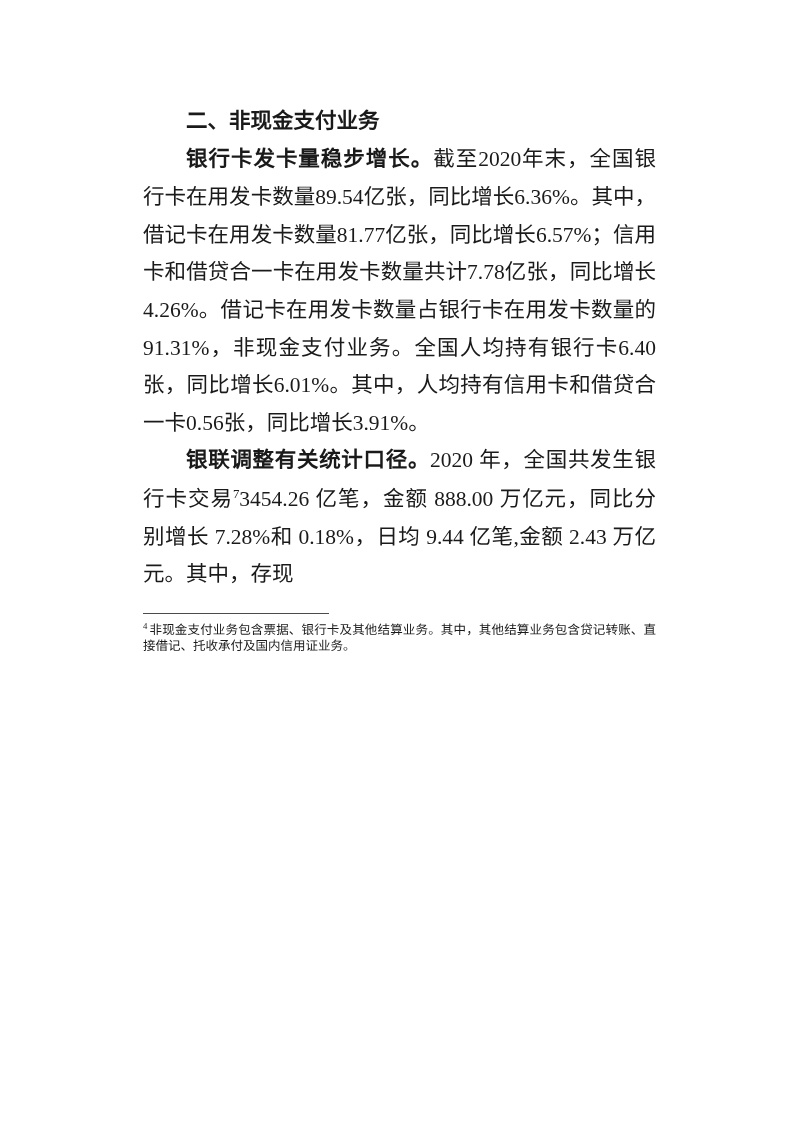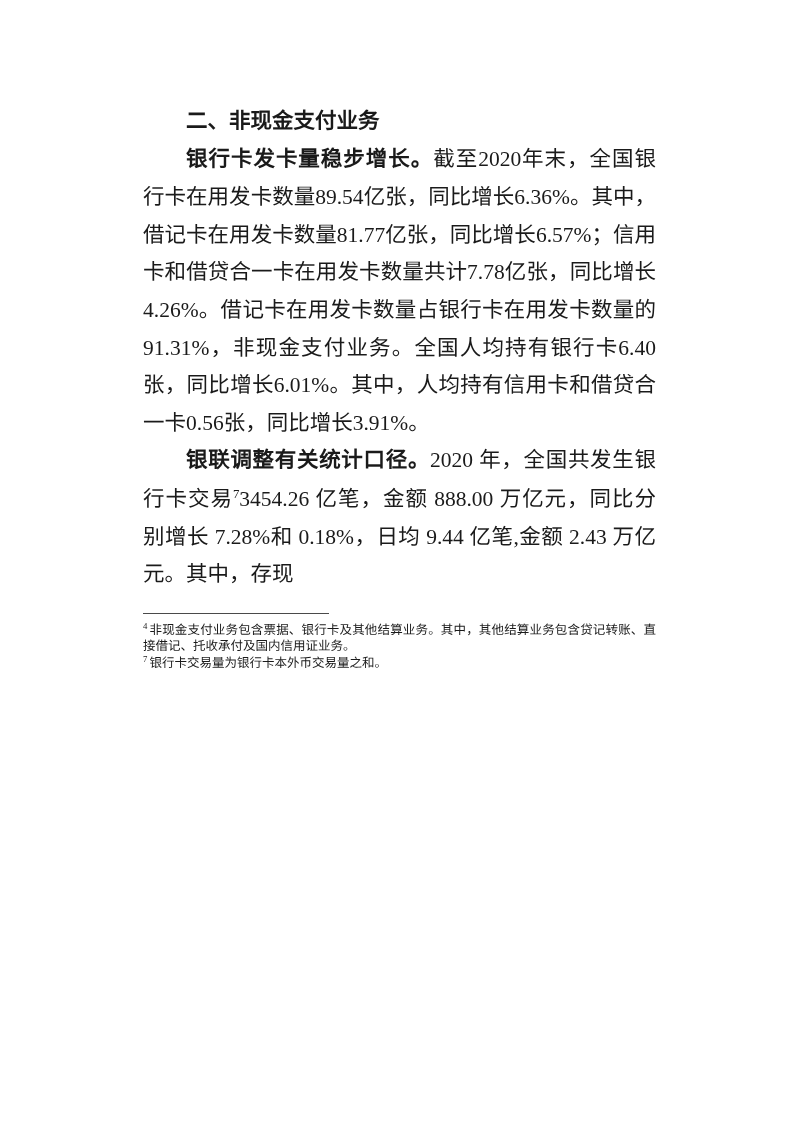--- a/index.html
+++ b/index.html
@@ -74,15 +74,14 @@
 
   <p class="para"><b>银行卡发卡量稳步增长。</b><span>截至2020年末，全国银行卡在用发卡数量89.54亿张，同比增长6.36%。其中，借记卡在用发卡数量81.77亿张，同比增长6.57%；信用卡和借贷合一卡在用发卡数量共计7.78亿张，同比增长4.26%。借记卡在用发卡数量占银行卡在用发卡数量的91.31%，非现金支付业务。全国人均持有银行卡6.40张，同比增长6.01%。其中，人均持有信用卡和借贷合一卡0.56张，同比增长3.91%。</span></p>
 
 
   <p class="para"><b>银联调整有关统计口径。</b><span>2020 年，全国共发生银行卡交易</span><sup class="fnref">7</sup><span>3454.26 亿笔，金额 888.00 万亿元，同比分别增长 7.28%和 0.18%，日均 9.44 亿笔,金额 2.43 万亿元。其中，存现</span></p>
 
   <div class="fn-divider"></div>
 
   <div class="footnotes" id="footnotes">
       <p><sup class="fnref">4</sup><span>非现金支付业务包含票据、银行卡及其他结算业务。其中，其他结算业务包含贷记转账、直接借记、托收承付及国内信用证业务。</span></p>
-      <p><sup class="fnref">7</sup><span>银行卡交易量为银行卡本外币交易量之和。</span></p>
     </div>
 </div>
 
 </body></html>

